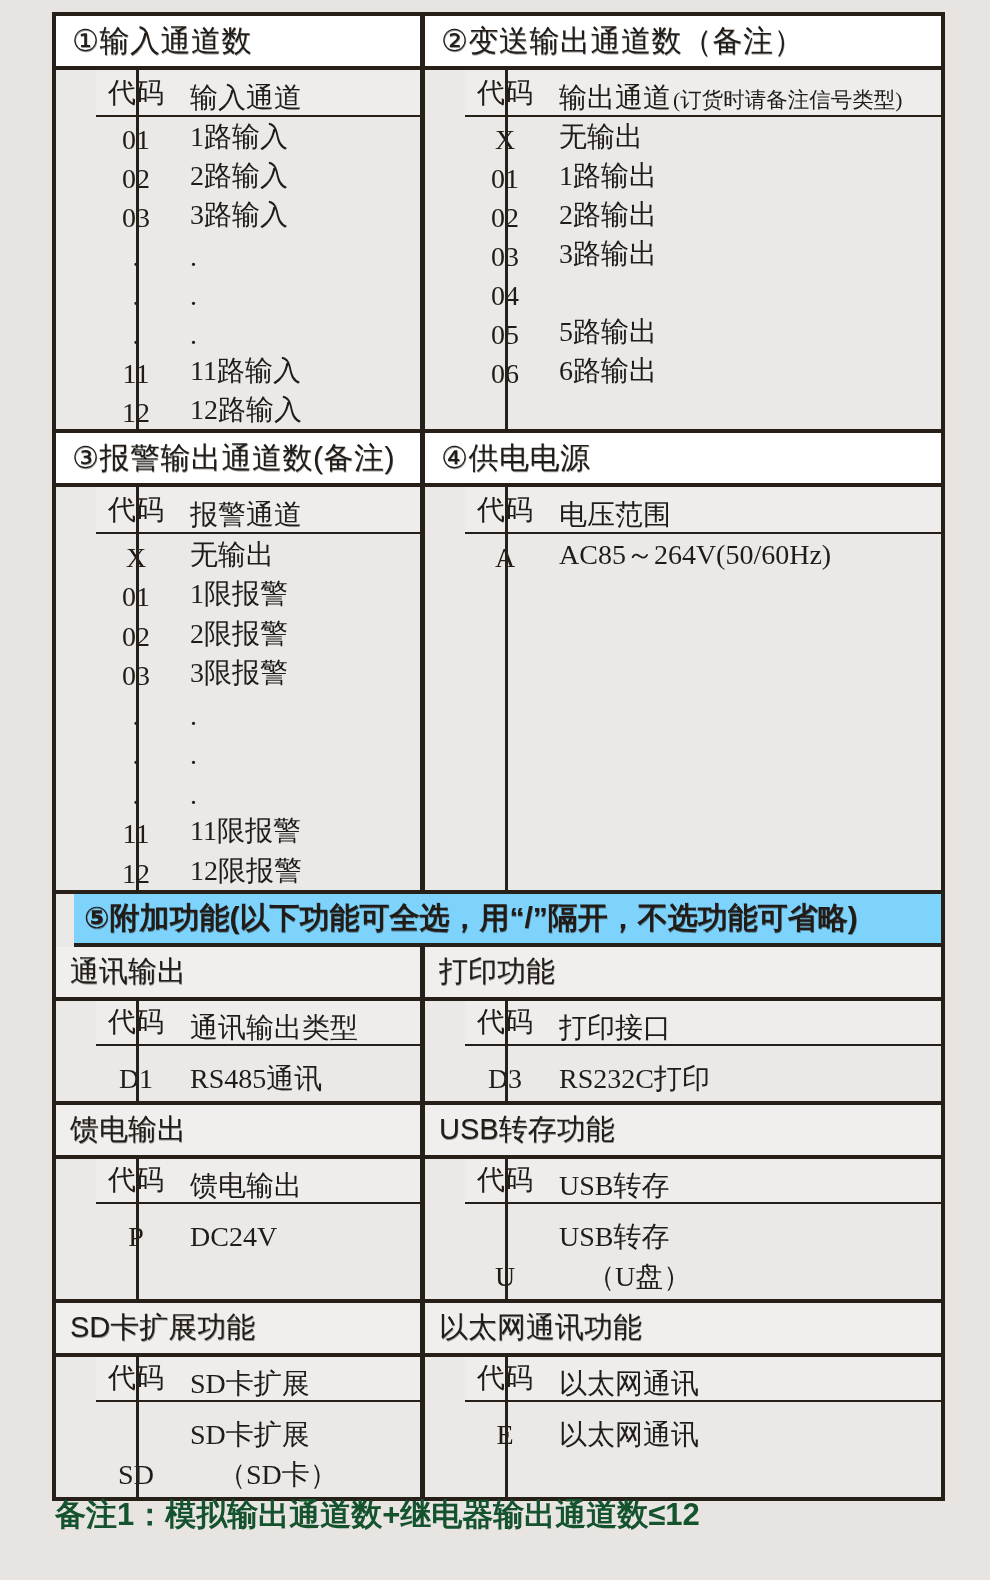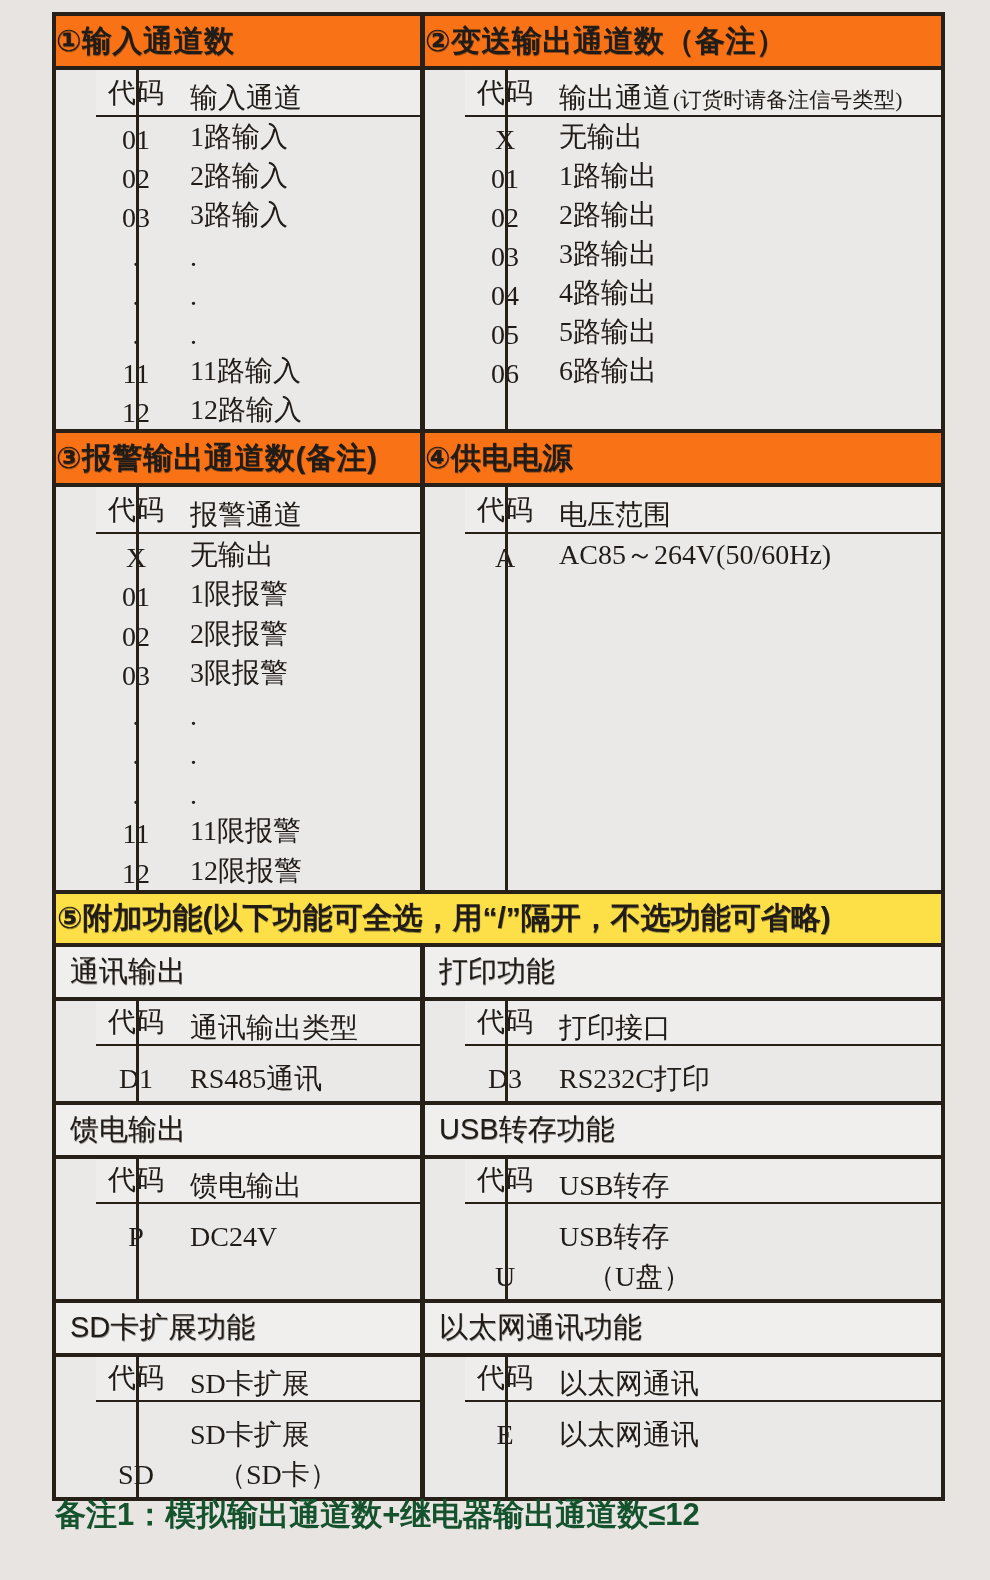--- a/index.html
+++ b/index.html
@@ -18,24 +18,24 @@
   }
   .pair{
     display:grid;
     grid-template-columns:364px 1fr;
     border-bottom:4.5px solid #262019;
   }
   .pair > .half + .half{border-left:5px solid #262019;}
   .half{display:flex;flex-direction:column;min-width:0;}
   .sec-title{
     height:50px;display:flex;align-items:center;
-    padding-left:0;
+    padding-left:16px;
     font-family:"Liberation Sans","DejaVu Sans",sans-serif;
-    font-weight:bold;font-size:30px;letter-spacing:0.5px;
-    background:#f97316;
+    font-weight:normal;font-size:30px;letter-spacing:0.5px;
+    background:#ffffff;
     border-bottom:4px solid #262019;
     text-shadow:0.6px 0.6px 0 rgba(33,28,24,0.45);
     white-space:nowrap;
   }
   .sub-title{
     height:50px;display:flex;align-items:center;
     padding-left:14px;
     font-family:"Liberation Sans","DejaVu Sans",sans-serif;
     font-weight:normal;font-size:29px;
     background:#f1efed;
@@ -59,27 +59,28 @@
   .rows{flex:1;}
   .trow{display:flex;align-items:flex-end;height:39px;font-size:28px;}
   .pair-2 .trow{height:39.5px;}
   .sub .trow{height:auto;min-height:44px;padding:2px 0;line-height:40px;}
   .sub .cols-header{height:43px;}
   .code{width:80px;flex-shrink:0;text-align:center;}
   .val{flex:1;padding-left:14px;min-width:0;white-space:pre-line;margin-top:11px;}
   .val-note{font-size:21.5px;margin-left:2px;}
   .s5-title{
     height:49px;display:flex;align-items:center;
-    padding-left:1px;
+    padding-left:10px;
     font-family:"Liberation Sans","DejaVu Sans",sans-serif;
     font-weight:bold;font-size:30px;
-    background:#fde047;
+    background:#7dd3fc;
     border-bottom:4px solid #262019;
     text-shadow:0.6px 0.6px 0 rgba(33,28,24,0.45);
     white-space:nowrap;
+    margin-left:18px;
   }
   .pair:last-child{border-bottom:none;}
   .note{
     position:absolute;left:55px;top:1494px;
     font-family:"Liberation Sans","DejaVu Sans",sans-serif;
     font-weight:bold;font-size:31px;color:#14532d;
     white-space:nowrap;
   }
 </style>
 </head>
@@ -151,21 +152,20 @@
               <div class="trow">
                 <div class="code">02</div>
                 <div class="val">2路输出</div>
               </div>
               <div class="trow">
                 <div class="code">03</div>
                 <div class="val">3路输出</div>
               </div>
               <div class="trow">
                 <div class="code">04</div>
-                <div class="val">4路输出</div>
               </div>
               <div class="trow">
                 <div class="code">05</div>
                 <div class="val">5路输出</div>
               </div>
               <div class="trow">
                 <div class="code">06</div>
                 <div class="val">6路输出</div>
               </div>
             </div>

